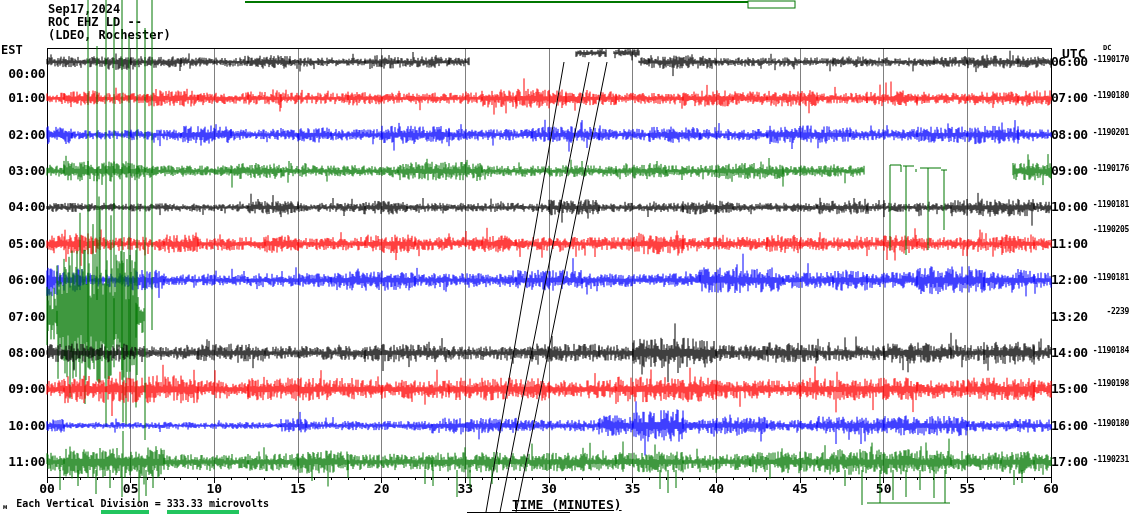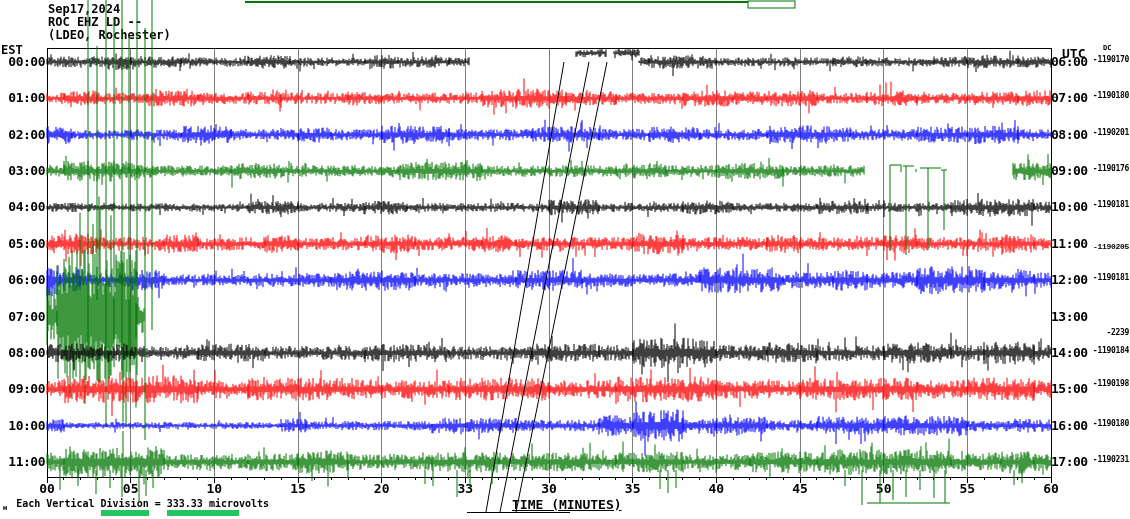--- a/index.html
+++ b/index.html
@@ -15,21 +15,21 @@
   .utc-title{left:1062px;top:46px;font-size:13px;}
   .dc-title{left:1103px;top:44px;font-size:7px;}
   .rowlab-l{position:absolute;width:45px;text-align:right;font-size:13px;font-weight:bold;letter-spacing:-0.5px;z-index:2;}
   .rowlab-r{position:absolute;left:1051px;font-size:13px;font-weight:bold;letter-spacing:-0.5px;z-index:2;}
   .dcval{position:absolute;left:1089px;width:40px;text-align:right;font-size:8px;font-weight:bold;letter-spacing:-0.3px;z-index:2;}
   .xtick{position:absolute;width:34px;text-align:center;top:481px;font-size:13px;font-weight:bold;z-index:2;}
   .xtitle{left:512px;top:497px;font-size:13px;text-decoration:underline;}
   .xunderline{position:absolute;left:467px;top:512px;width:103px;height:1px;background:#000;z-index:2;}
   .foot{position:absolute;left:3px;top:498px;font-size:10px;font-weight:bold;z-index:2;white-space:pre;}
   .foot .mu{font-size:7px;vertical-align:bottom;margin-right:9px;}
-  .foot .u{border-bottom:6px solid #22c55e;padding-bottom:1px;}
+  .foot .u{border-bottom:4px solid #22c55e;padding-bottom:1px;}
 </style>
 </head>
 <body>
 
 <div class="stage">
 
   <svg id="canvas" width="1130" height="519" viewBox="0 0 1130 519">
       <line x1="130.66666666666669" y1="48" x2="130.66666666666669" y2="477" stroke="#808080" stroke-width="1" shape-rendering="crispEdges"></line>
       <line x1="214.33333333333334" y1="48" x2="214.33333333333334" y2="477" stroke="#808080" stroke-width="1" shape-rendering="crispEdges"></line>
       <line x1="298" y1="48" x2="298" y2="477" stroke="#808080" stroke-width="1" shape-rendering="crispEdges"></line>
@@ -172,56 +172,56 @@
     <div>Sep17,2024</div>
     <div>ROC EHZ LD --</div>
     <div>(LDEO, Rochester)</div>
   </div>
 
   <div class="txt est-title">EST</div>
   <div class="txt utc-title">UTC</div>
   <div class="txt dc-title">DC</div>
 
   <div id="leftLabels">
-      <div class="rowlab-l" style="top: 54px;">00:00</div>
+      <div class="rowlab-l" style="top: 66px;">00:00</div>
       <div class="rowlab-l" style="top: 90.3636px;">01:00</div>
       <div class="rowlab-l" style="top: 126.727px;">02:00</div>
       <div class="rowlab-l" style="top: 163.091px;">03:00</div>
       <div class="rowlab-l" style="top: 199.454px;">04:00</div>
       <div class="rowlab-l" style="top: 235.818px;">05:00</div>
       <div class="rowlab-l" style="top: 272.182px;">06:00</div>
       <div class="rowlab-l" style="top: 308.545px;">07:00</div>
       <div class="rowlab-l" style="top: 344.909px;">08:00</div>
       <div class="rowlab-l" style="top: 381.272px;">09:00</div>
       <div class="rowlab-l" style="top: 417.636px;">10:00</div>
       <div class="rowlab-l" style="top: 454px;">11:00</div>
     </div>
   <div id="rightLabels">
       <div class="rowlab-r" style="top: 54px;">06:00</div>
       <div class="rowlab-r" style="top: 90.3636px;">07:00</div>
       <div class="rowlab-r" style="top: 126.727px;">08:00</div>
       <div class="rowlab-r" style="top: 163.091px;">09:00</div>
       <div class="rowlab-r" style="top: 199.454px;">10:00</div>
       <div class="rowlab-r" style="top: 235.818px;">11:00</div>
       <div class="rowlab-r" style="top: 272.182px;">12:00</div>
-      <div class="rowlab-r" style="top: 308.545px;">13:00</div>
+      <div class="rowlab-r" style="top: 308.545px;">13:20</div>
       <div class="rowlab-r" style="top: 344.909px;">14:00</div>
       <div class="rowlab-r" style="top: 381.272px;">15:00</div>
       <div class="rowlab-r" style="top: 417.636px;">16:00</div>
       <div class="rowlab-r" style="top: 454px;">17:00</div>
     </div>
   <div id="dcValues">
       <div class="dcval" style="top: 55px;">-1190170</div>
       <div class="dcval" style="top: 91.3636px;">-1190180</div>
       <div class="dcval" style="top: 127.727px;">-1190201</div>
       <div class="dcval" style="top: 164.091px;">-1190176</div>
       <div class="dcval" style="top: 200.454px;">-1190181</div>
-      <div class="dcval" style="top: 242px; font-family: Liberation Mono, monospace;">-1190205</div>
+      <div class="dcval" style="top: 225px;">-1190205</div>
       <div class="dcval" style="top: 273.182px;">-1190181</div>
-      <div class="dcval" style="top: 328px;">-2239</div>
+      <div class="dcval" style="top: 307px;">-2239</div>
       <div class="dcval" style="top: 345.909px;">-1190184</div>
       <div class="dcval" style="top: 379px;">-1190198</div>
       <div class="dcval" style="top: 418.636px;">-1190180</div>
       <div class="dcval" style="top: 455px;">-1190231</div>
     </div>
   <div id="xTickLabels">
       <div class="xtick" style="left: 30px;">00</div>
       <div class="xtick" style="left: 113.667px;">05</div>
       <div class="xtick" style="left: 197.333px;">10</div>
       <div class="xtick" style="left: 281px;">15</div>

